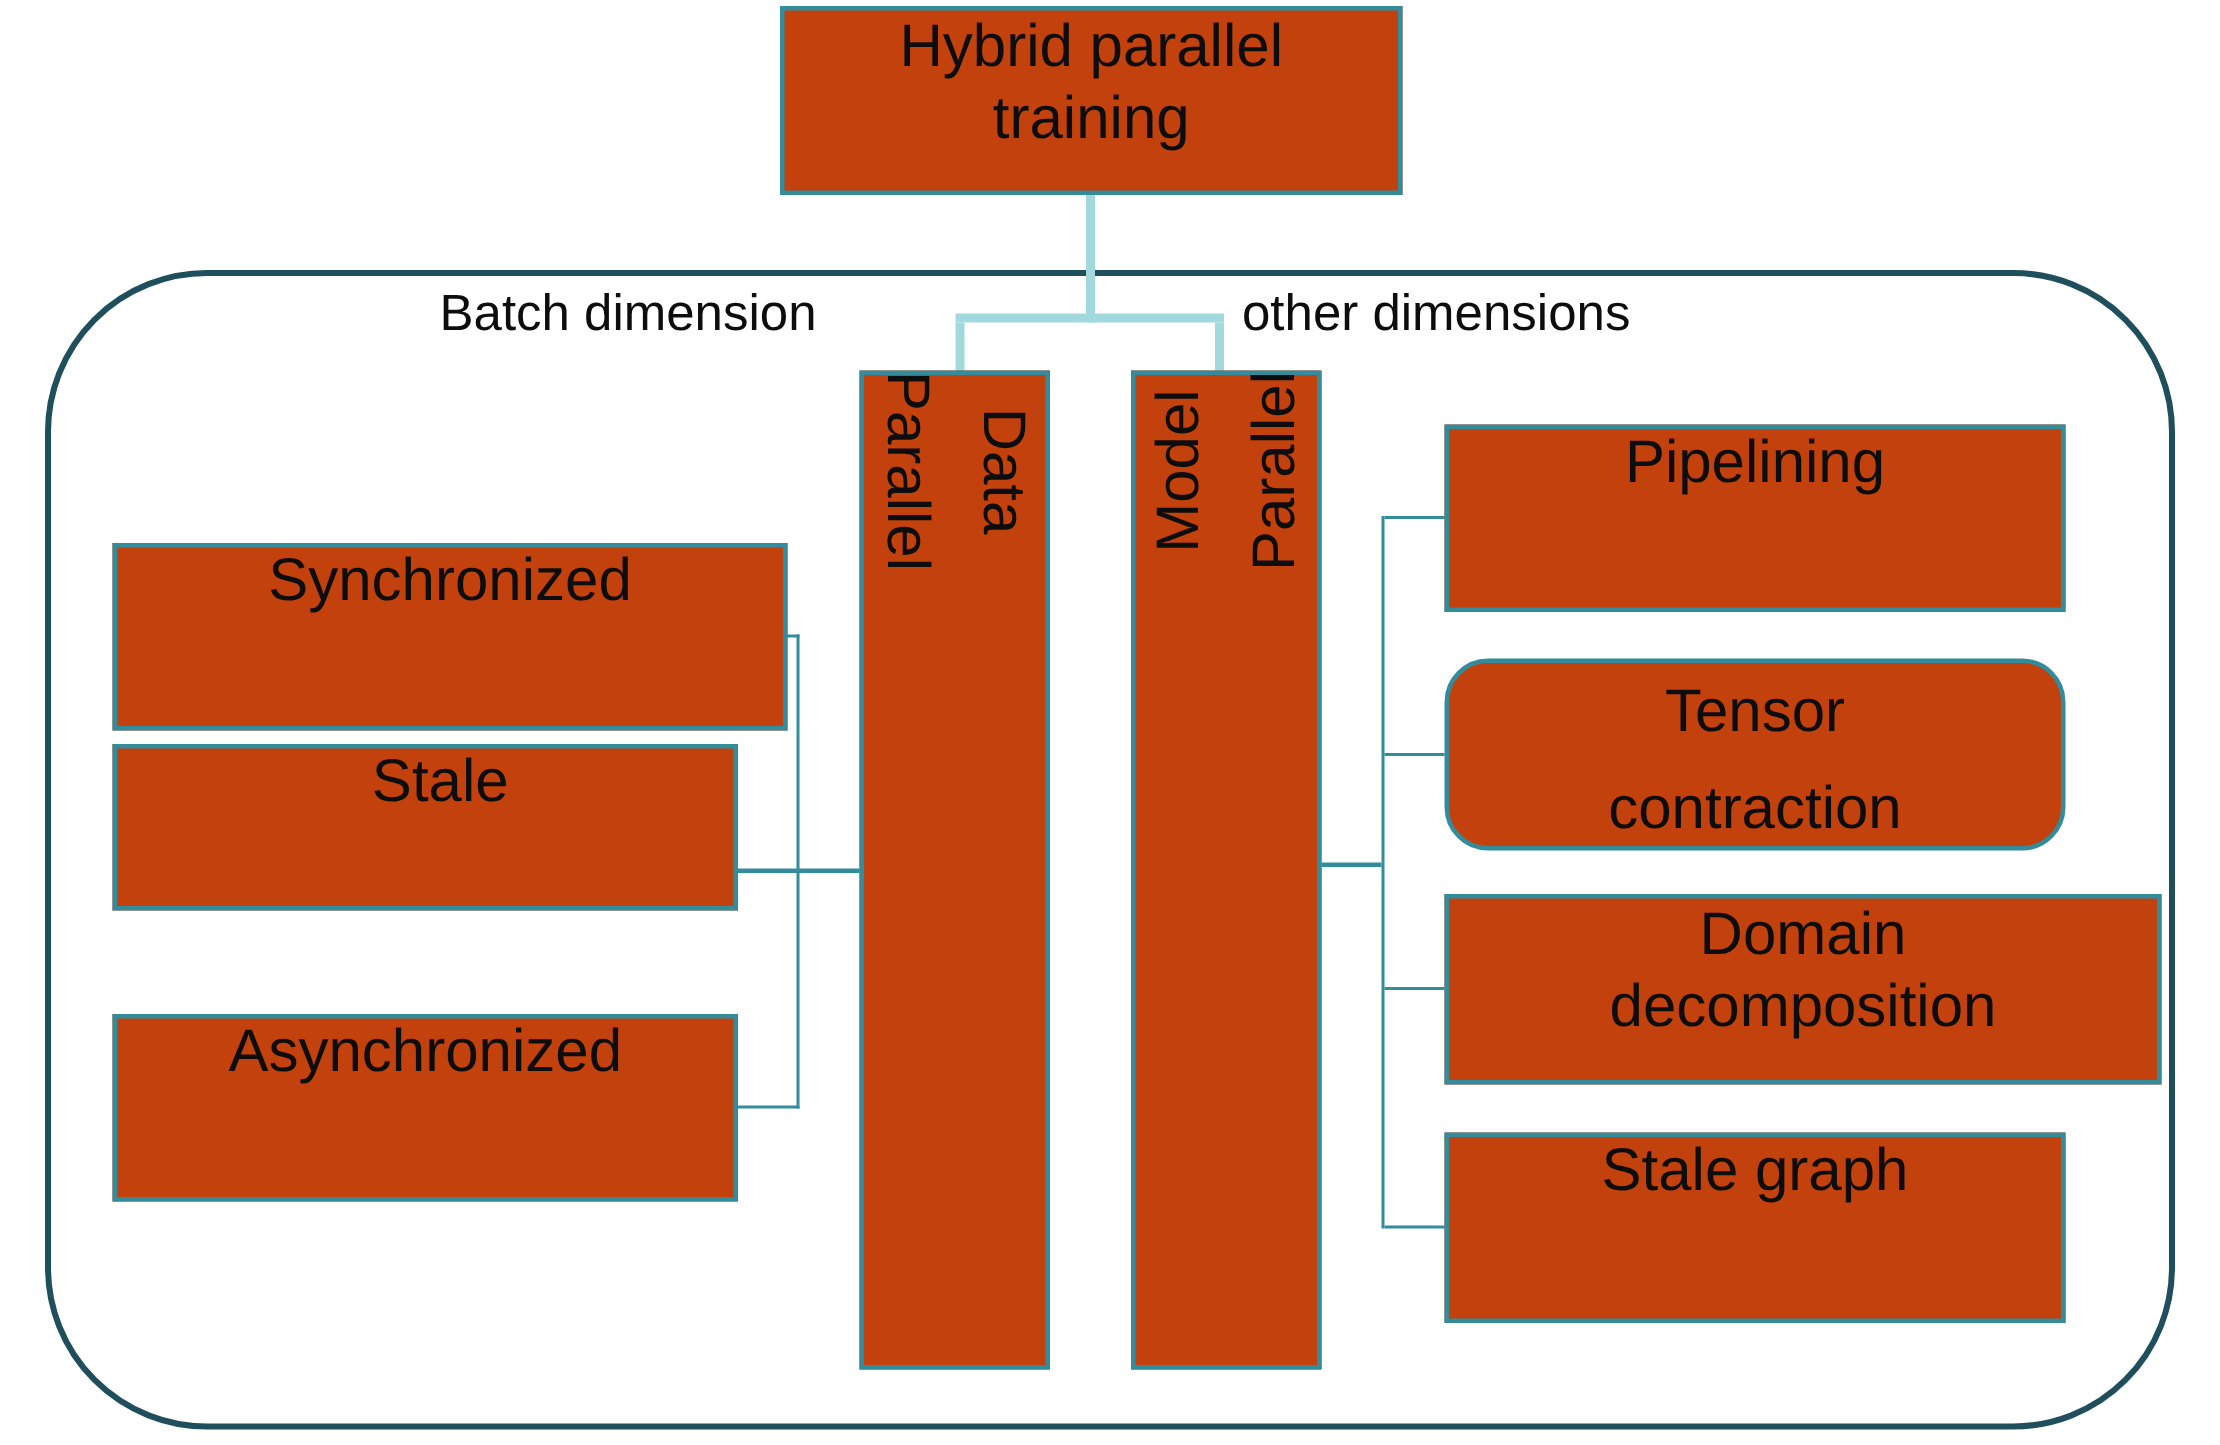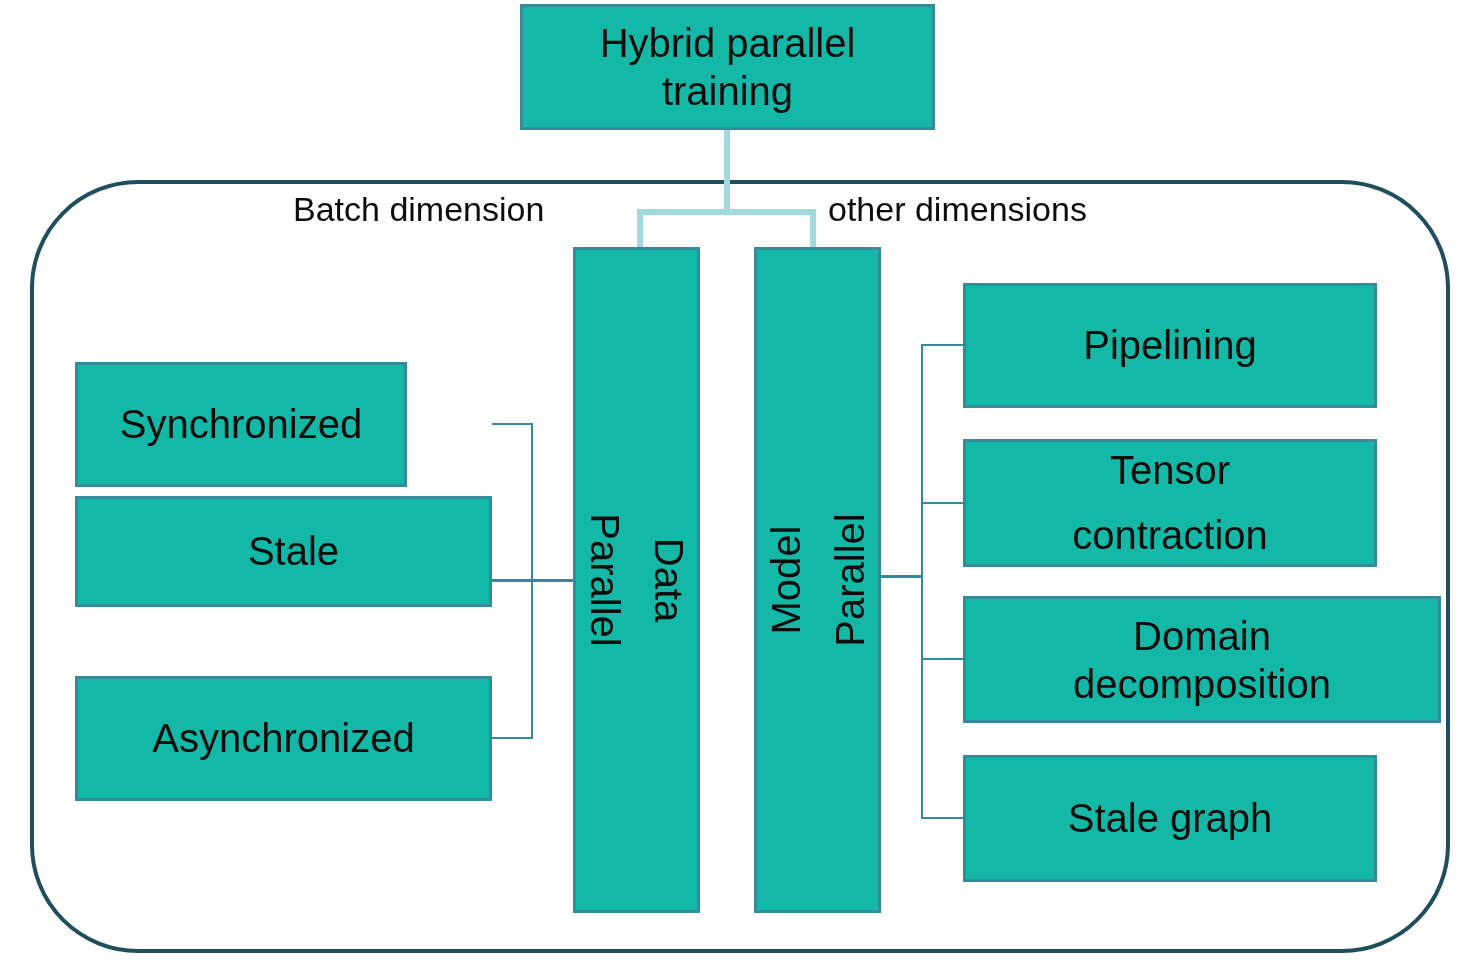--- a/index.html
+++ b/index.html
@@ -16,29 +16,29 @@
     position:relative;
     width:1480px;height:963px;
     background:var(--bg);
     font-family:"Liberation Sans","DejaVu Sans",sans-serif;
     color:var(--ink);
     overflow:hidden;
   }
   .node{
     position:absolute;
     border:3px solid var(--teal);
-    background:#14b8a6;
-    display:flex;align-items:center;justify-content:center;
+    background:#c2410c;
+    display:flex;align-items:flex-start;justify-content:center;
     text-align:center;
     font-size:40px;
     color:var(--ink);
   }
   .pre{white-space:pre-line;}
   .lh-tight{line-height:1.2;}
-  .lh-loose{line-height:1.62;}
+  .lh-loose{line-height:1.62;border-radius:29px;}
   .container{
     position:absolute;
     left:30px;top:180px;width:1420px;height:773px;
     border:4px solid var(--dark);
     border-radius:108px;
     background:transparent;
   }
   .dim-label{
     position:absolute;
     font-size:34px;
@@ -91,21 +91,21 @@
 
   <div class="node" style="left:573px;top:247px;width:127px;height:666px;">
     <div class="vlabel rot-cw">Data
 Parallel</div>
   </div>
   <div class="node" style="left:754px;top:247px;width:127px;height:666px;">
     <div class="vlabel rot-ccw">Model
 Parallel</div>
   </div>
 
-  <div class="node" style="left:75px;top:362px;width:332px;height:125px;">
+  <div class="node" style="left:75px;top:362px;width:450px;height:125px;">
     <span>Synchronized</span>
   </div>
   <div class="node" style="left:75px;top:496px;width:417px;height:111px;padding-left:20px;">
     <span>Stale</span>
   </div>
   <div class="node" style="left:75px;top:676px;width:417px;height:125px;">
     <span>Asynchronized</span>
   </div>
 
   <div class="node" style="left:963px;top:283px;width:414px;height:125px;">

